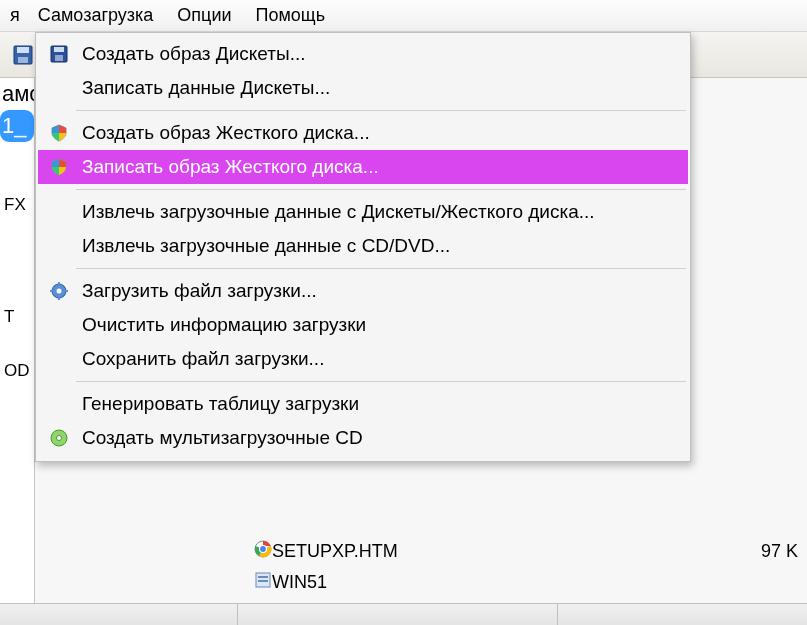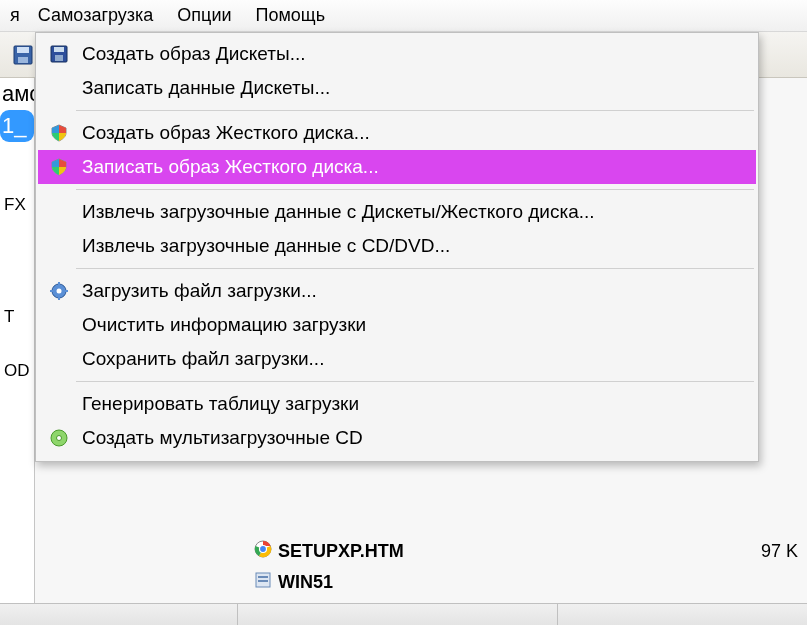--- a/index.html
+++ b/index.html
@@ -69,21 +69,21 @@
       font-size: 17px;
       color: #000;
       padding: 5px 0 5px 4px;
       white-space: nowrap;
       margin-top: 24px;
     }
     .dropdown {
       position: absolute;
       left: 35px;
       top: 32px;
-      width: 724px;
+      width: 656px;
       background: #f5f5f5;
       border: 1px solid #bfbfbf;
       box-shadow: 2px 4px 8px rgba(0,0,0,0.25);
       padding: 4px 2px 6px 2px;
     }
     .menu-item {
       display: flex;
       align-items: center;
       padding: 6px 8px;
       cursor: default;
@@ -115,23 +115,21 @@
     }
     .file-row {
       display: flex;
       align-items: center;
       justify-content: space-between;
       padding: 4px 8px;
     }
     .file-row .fname {
       display: flex;
       align-items: center;
-      gap: 6px;
       font-size: 18px;
-      font-weight: bold;
     }
     .file-row .fsize {
       font-size: 18px;
       white-space: nowrap;
     }
     .statusbar {
       position: absolute;
       left: 0; bottom: 0;
       width: 807px;
       height: 22px;

